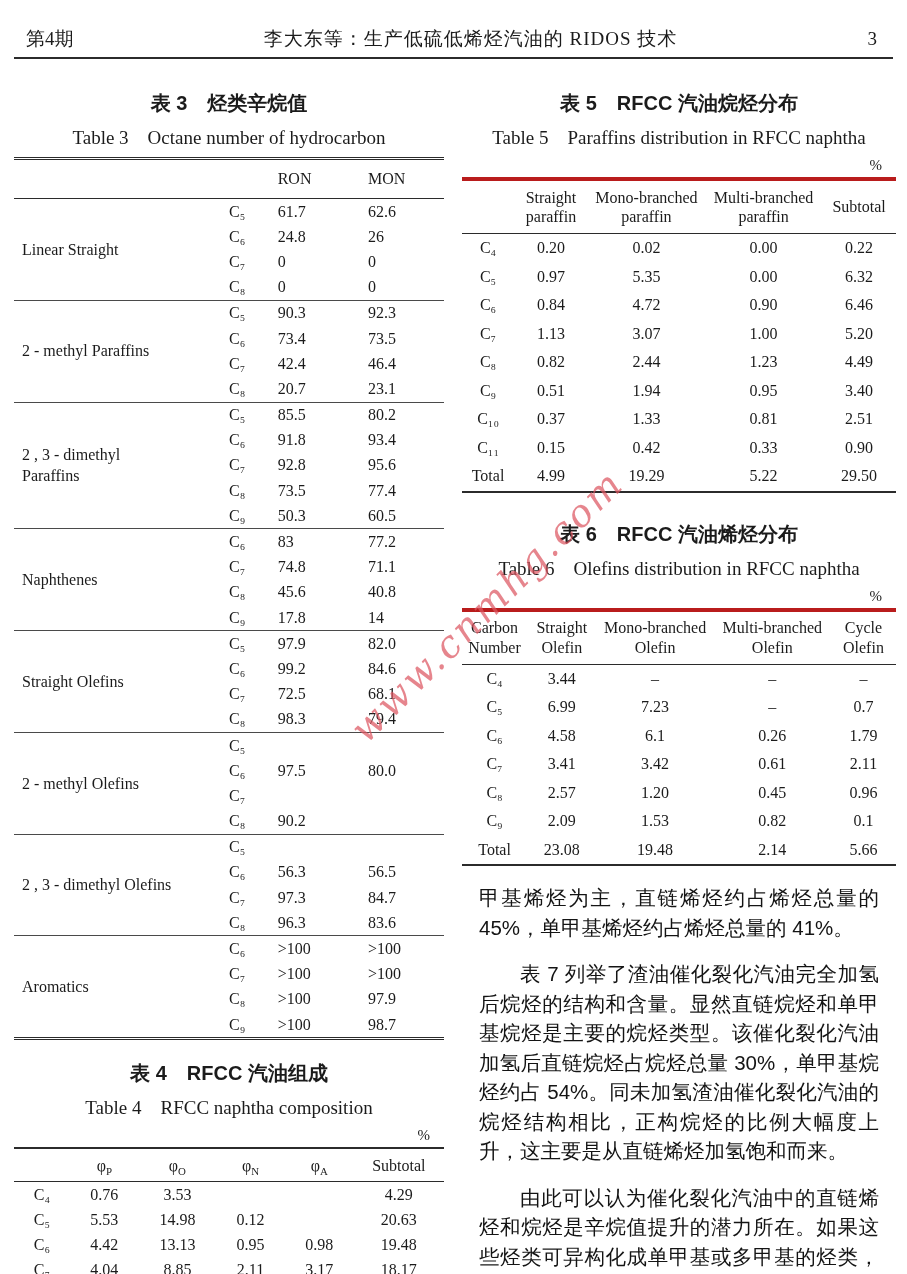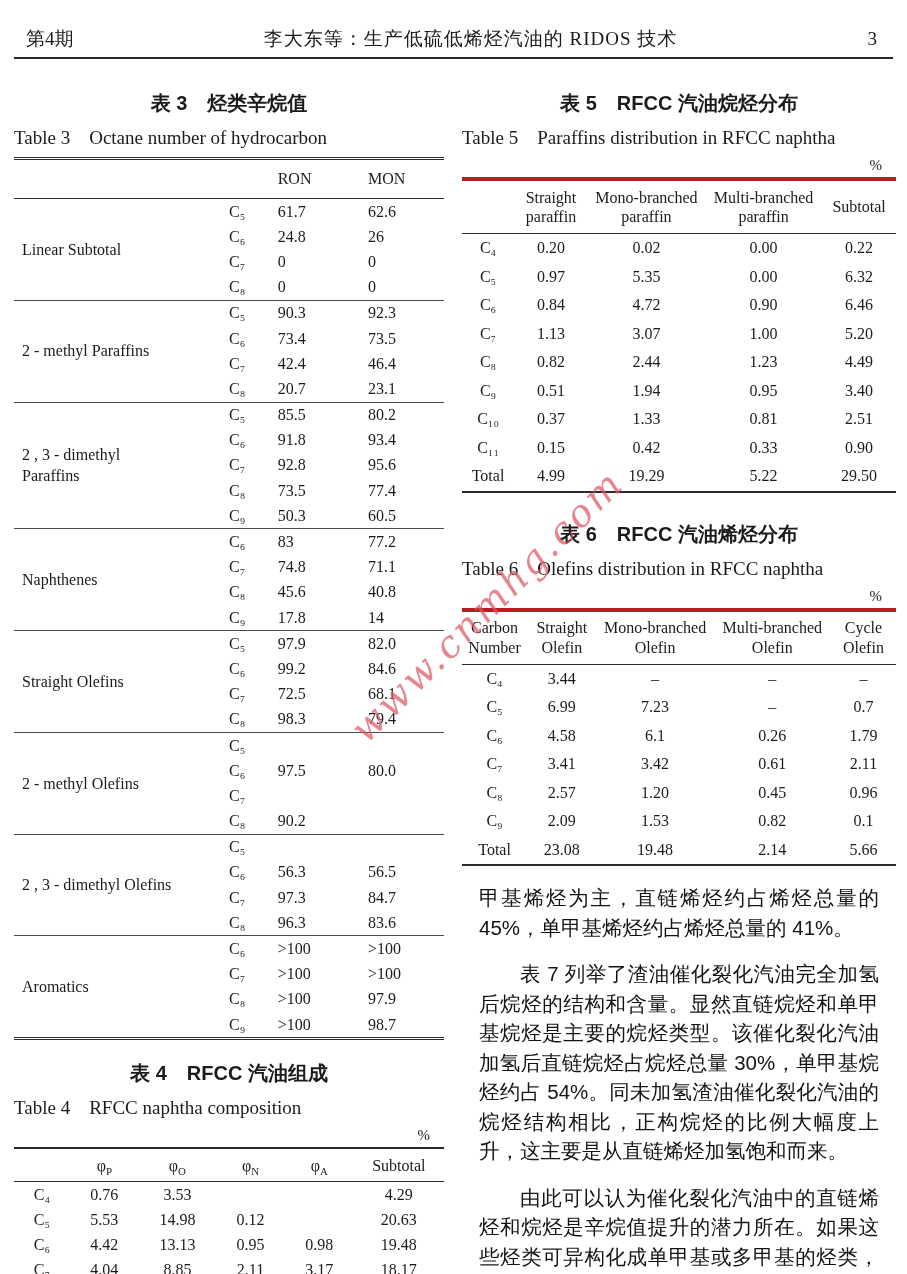--- a/index.html
+++ b/index.html
@@ -11,21 +11,21 @@
   .hdr .hdr-title{flex:1 1 auto;text-align:center;letter-spacing:1px;}
   .hdr .pageno{flex:0 0 auto;font-size:19px;}
   .hdr-rule{position:absolute;top:57px;left:14px;right:14px;height:2px;background:#2b2b2b;}
   
   .col{position:absolute;top:76px;}
   .col-left{left:14px;width:430px;}
   .col-right{left:462px;width:434px;}
   
   .tt-zh{text-align:center;font-family:"Liberation Sans","DejaVu Sans",sans-serif;
          font-weight:700;font-size:20px;margin:14px 0 8px;white-space:pre;}
-  .tt-en{text-align:left;font-size:19px;margin:0 0 6px;white-space:pre;}
+  .tt-en{text-align:center;font-size:19px;margin:0 0 6px;white-space:pre;}
   .unit{text-align:right;font-size:15px;padding-right:14px;margin:2px 0 3px;}
   
   table.tbl{width:100%;border-collapse:collapse;table-layout:fixed;font-size:16px;}
   .tbl th{font-weight:400;vertical-align:middle;white-space:pre-line;line-height:1.2;}
   .tbl td{vertical-align:middle;overflow:hidden;}
   .tbl thead th{border-bottom:1px solid #2b2b2b;}
   .t3{border-top:3px double #2b2b2b;border-bottom:3px double #2b2b2b;font-size:15.5px;}
   .t3 thead th{height:36px;text-align:left;padding-left:10px;}
   .t3 td{height:23.2px;text-align:left;padding-left:10px;}
   .t3 td.group-name{white-space:pre-line;padding-left:8px;line-height:1.35;}
@@ -76,21 +76,21 @@
     <thead>
           <tr>
             <th></th>
             <th></th>
             <th>RON</th>
             <th>MON</th>
           </tr>
         </thead>
         <tbody>
           <tr class="group-start">
-            <td rowspan="4" class="group-name">Linear Subtotal</td>
+            <td rowspan="4" class="group-name">Linear Straight</td>
             <td class="row-label">C₅</td>
             <td>61.7</td>
             <td>62.6</td>
           </tr>
           <tr>
             <td class="row-label">C₆</td>
             <td>24.8</td>
             <td>26</td>
           </tr>
           <tr>

